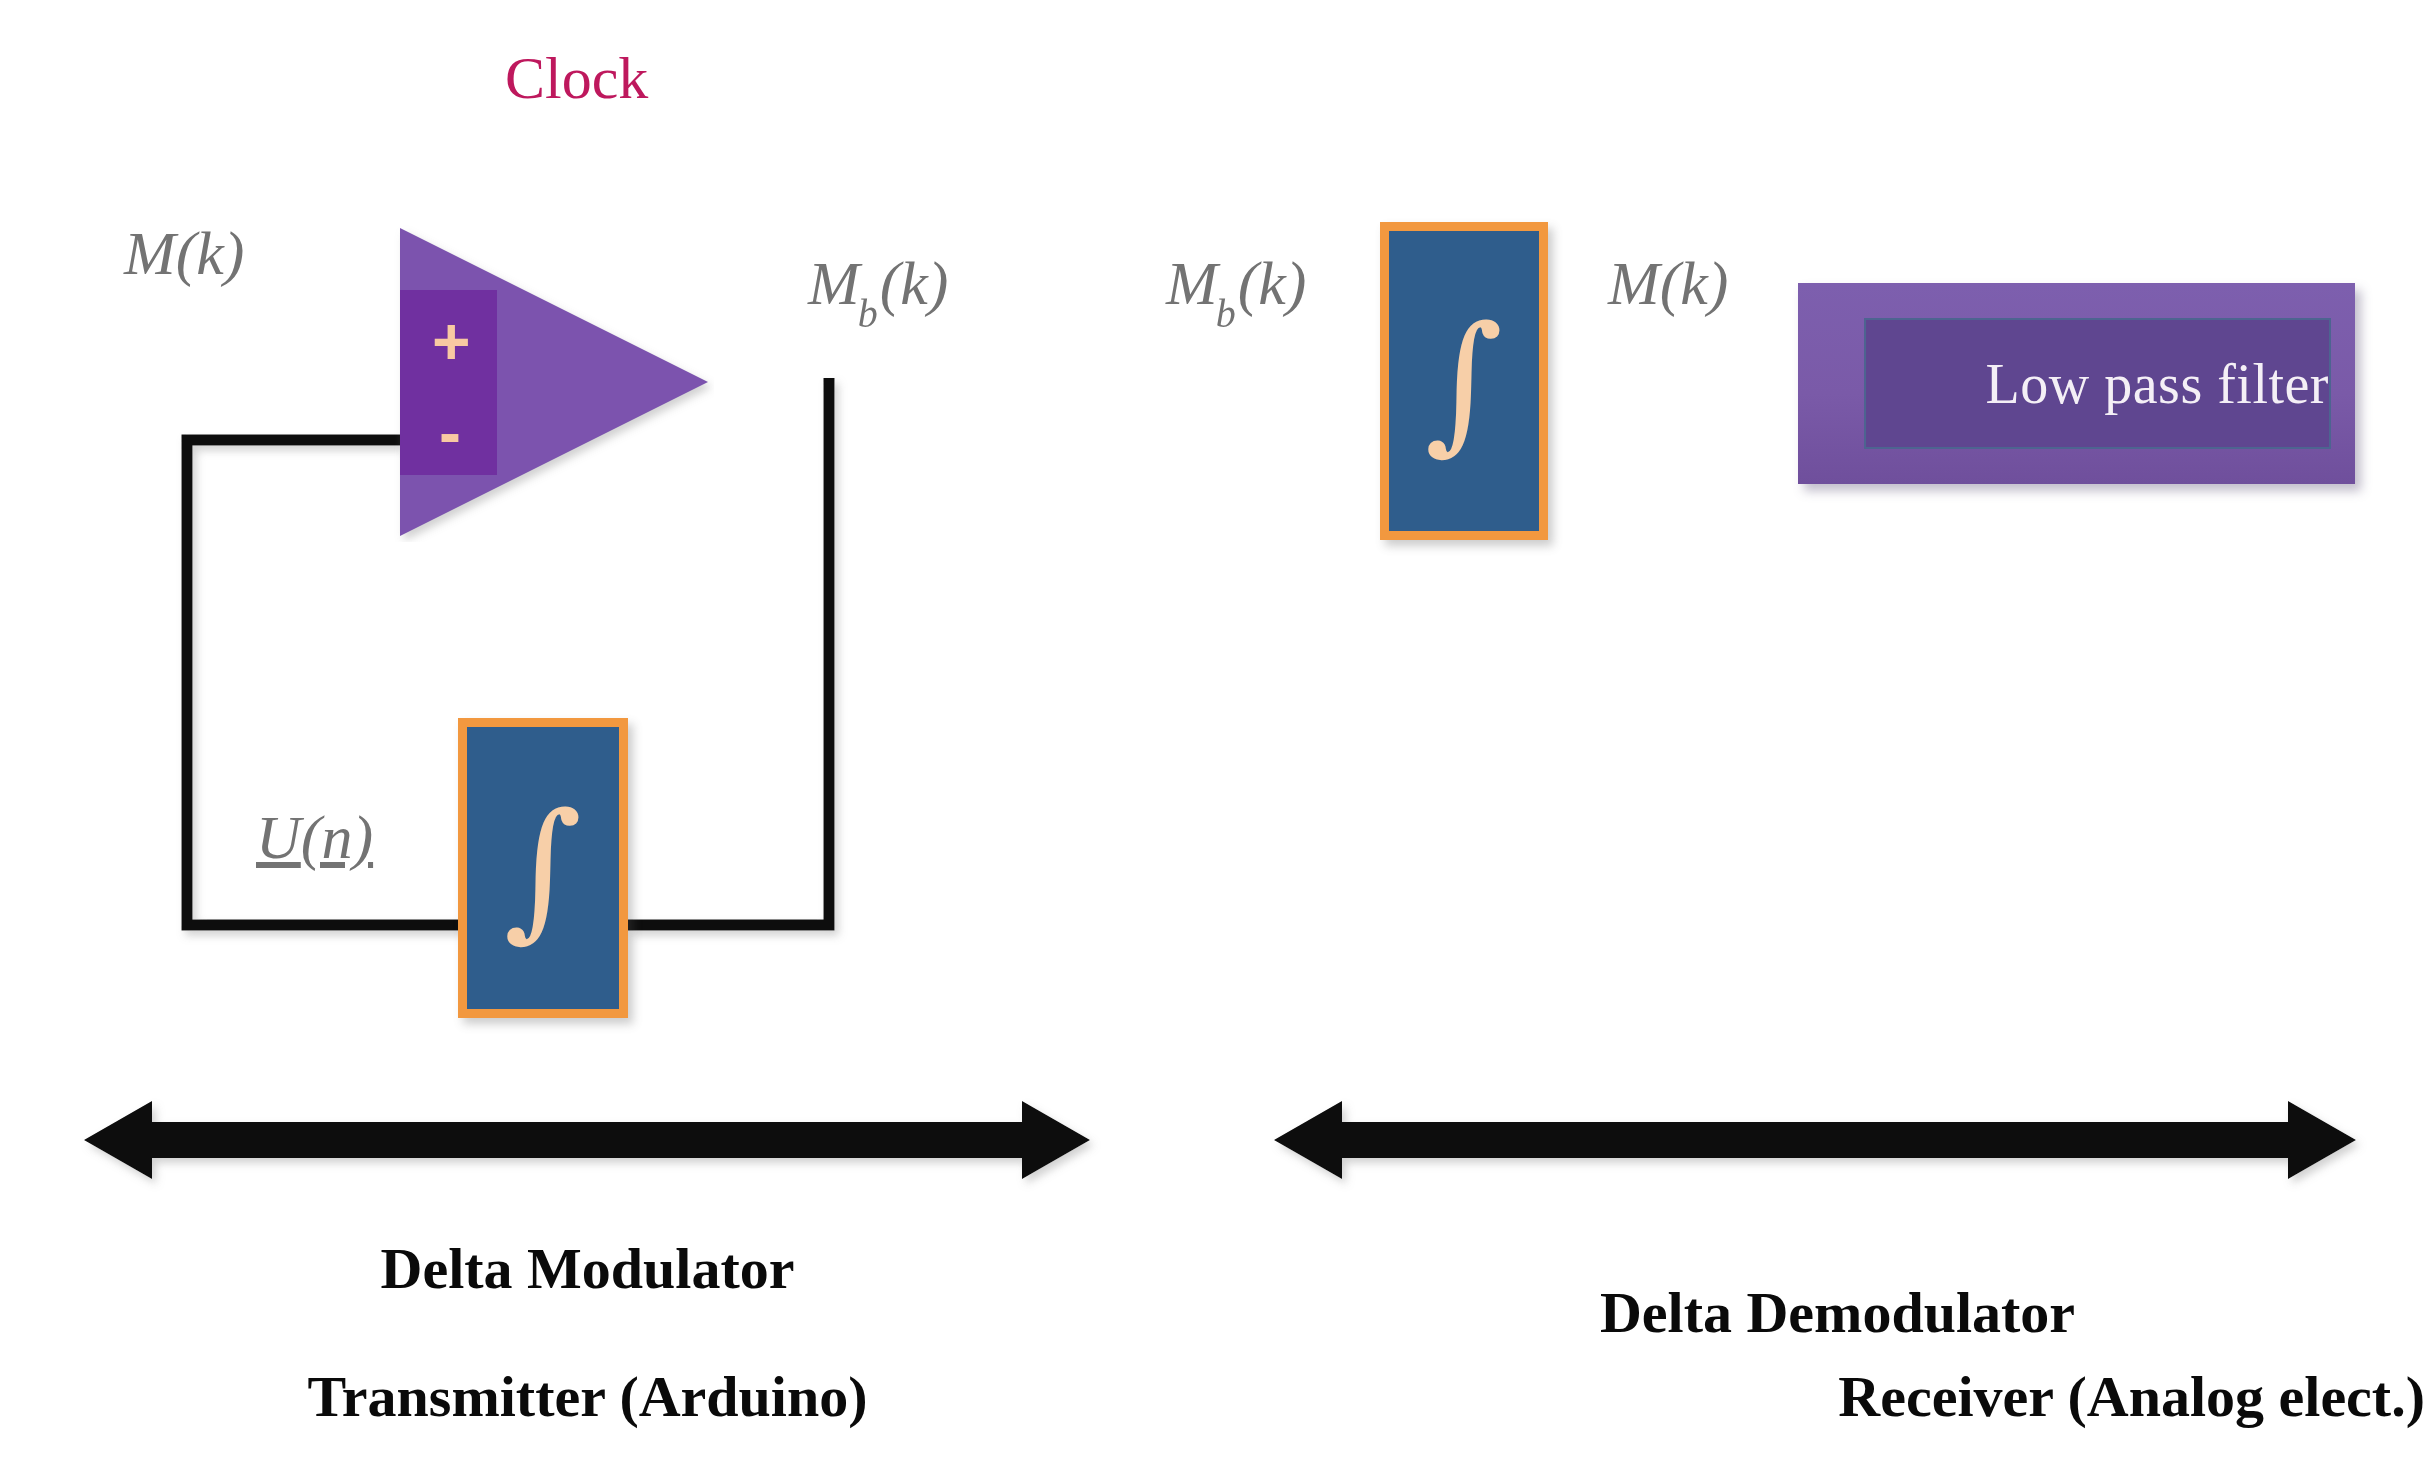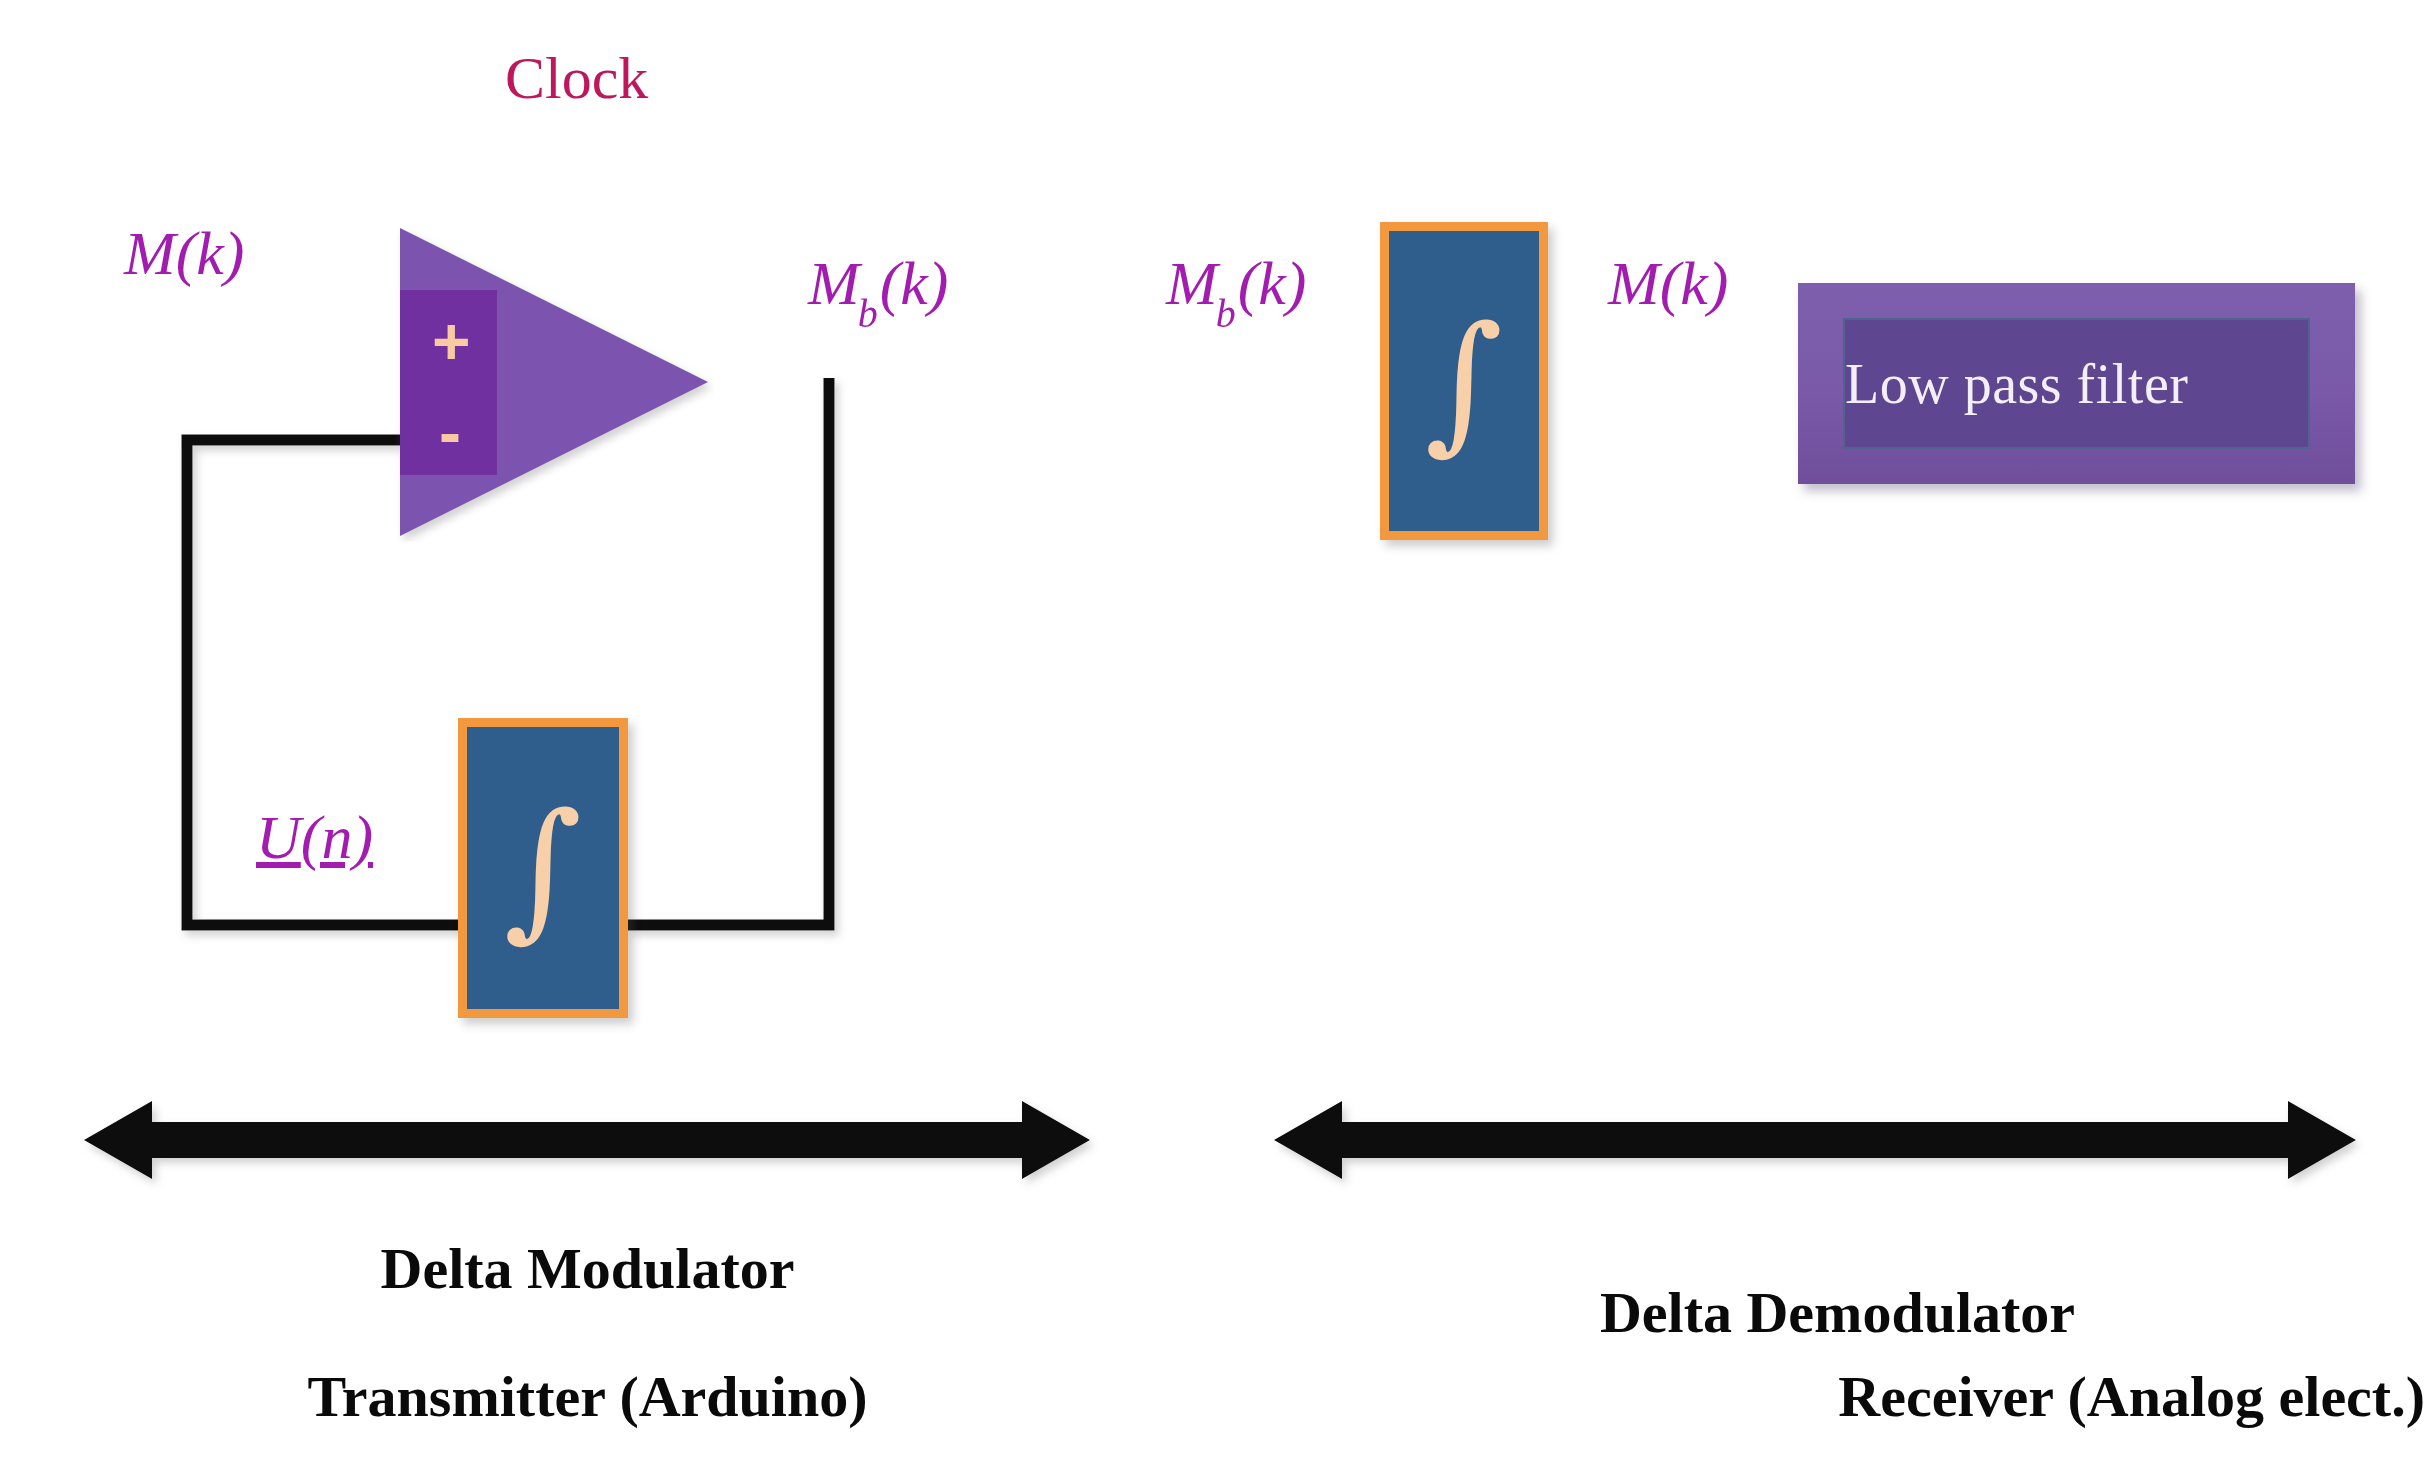--- a/index.html
+++ b/index.html
@@ -22,21 +22,21 @@
     left: 0;
     top: 0;
     width: 2427px;
     height: 1484px;
   }
   .math-label {
     position: absolute;
     font-family: "Liberation Serif", "DejaVu Serif", serif;
     font-style: italic;
     font-size: 62px;
-    color: #a21caf;
+    color: #737373;
     white-space: nowrap;
     line-height: 1;
   }
   .math-label .sub {
     font-size: 40px;
     font-style: italic;
     vertical-align: sub;
     position: relative;
     top: 10px;
     left: -2px;
@@ -69,21 +69,22 @@
     background: linear-gradient(180deg, #7d5fae 0%, #7a5aa8 55%, #6f4f9c 100%);
     box-shadow: 6px 7px 10px rgba(80,70,110,0.35);
   }
   .lpf-inner {
     position: absolute;
     box-sizing: border-box;
     background: #5f4690;
     border: 2px solid #4d6490;
     display: flex;
     align-items: center;
-    justify-content: flex-start;
+    justify-content: flex-end;
+    margin-left: 21px;
   }
   .lpf-text {
     font-family: "Liberation Serif", "DejaVu Serif", serif;
     font-style: normal;
     font-size: 56px;
     color: #f4eff6;
     white-space: nowrap;
     letter-spacing: 0.5px;
   }
   .integrator-box {

